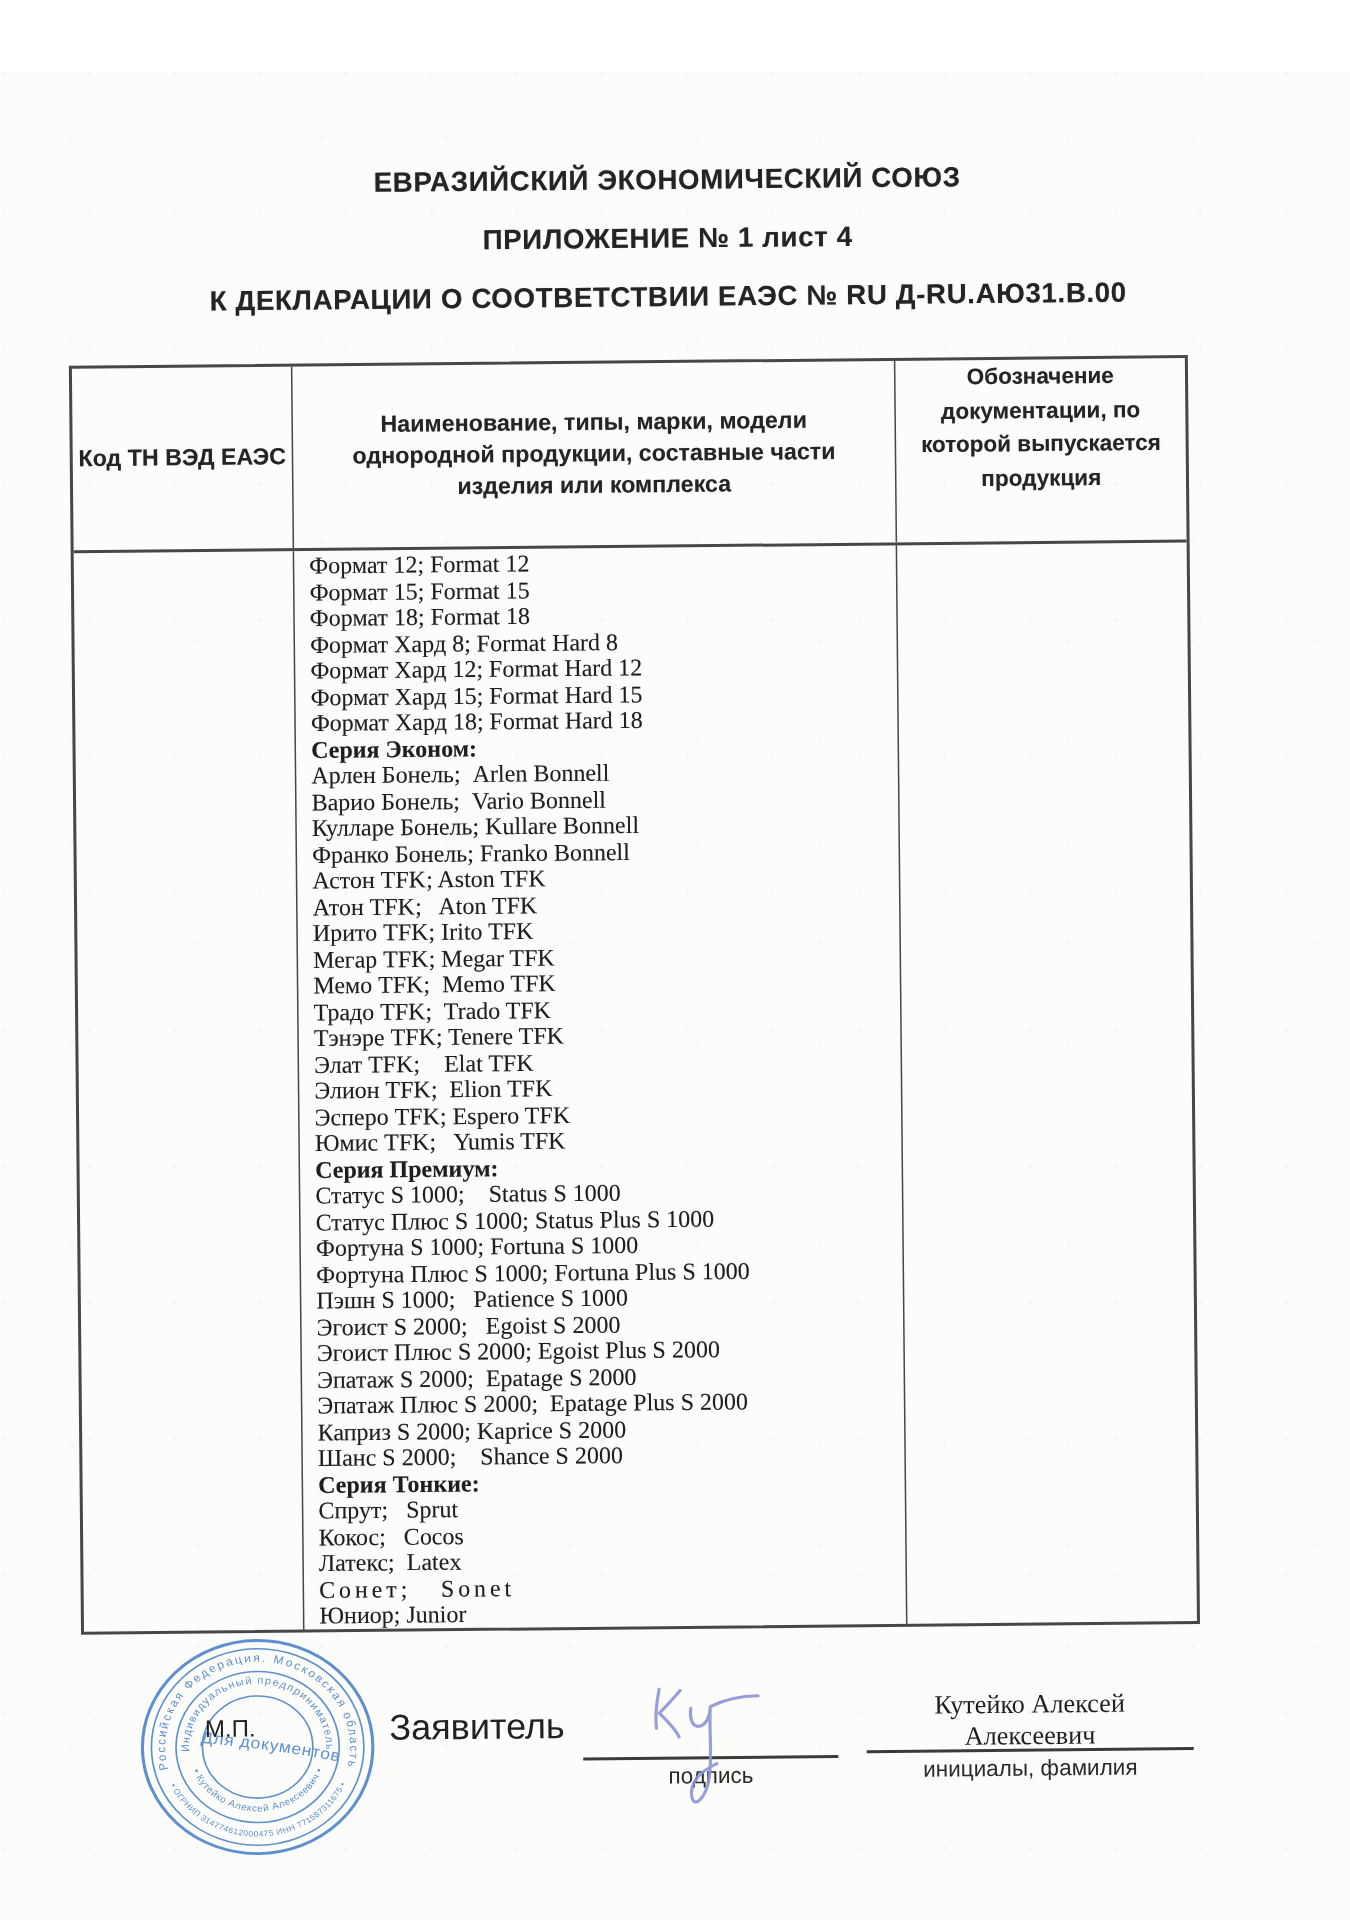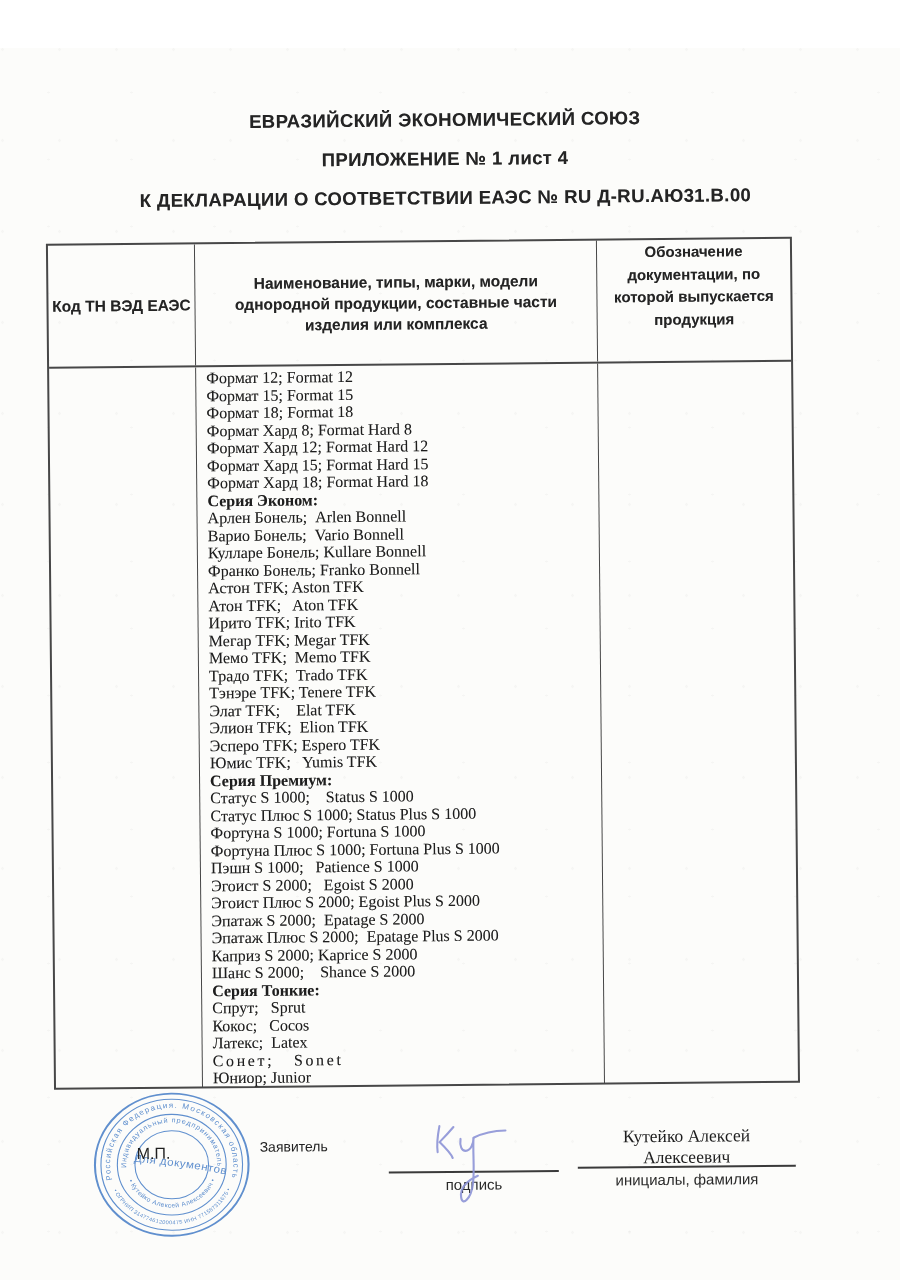--- a/index.html
+++ b/index.html
@@ -46,21 +46,21 @@
     font-size:16px;line-height:17.5px;color:#1e1e1e;
     padding:2px 0 0 10px;overflow:hidden;
     text-shadow:0 0 .5px rgba(30,30,30,.35);
   }
   .p-line{white-space:pre;}
   .p-line.b{font-weight:bold;}
   .p-line.sp{letter-spacing:2.6px;}
 
   
   .mp-label{position:absolute;left:132px;top:1094px;font-size:16px;color:#1f1f1f;z-index:5;}
-  .applicant{position:absolute;left:255px;top:1089px;font-size:14px;color:#222;}
+  .applicant{position:absolute;left:255px;top:1089px;font-size:24px;color:#222;}
   .sig-line{position:absolute;left:384px;top:1123px;width:170px;height:1.8px;background:#3a3a3a;}
   .sig-caption{position:absolute;left:384px;top:1128px;width:170px;text-align:center;font-size:15px;color:#2a2a2a;}
   .name-block{
     position:absolute;left:588px;top:1080px;width:188px;text-align:center;
     font-family:"Liberation Serif","DejaVu Serif",serif;font-size:17.5px;line-height:21px;color:#1e1e1e;
   }
   .name-line{position:absolute;left:573px;top:1120px;width:218px;height:1.8px;background:#3a3a3a;}
   .name-caption{position:absolute;left:573px;top:1125px;width:218px;text-align:center;font-size:15px;color:#2a2a2a;}
 
   

